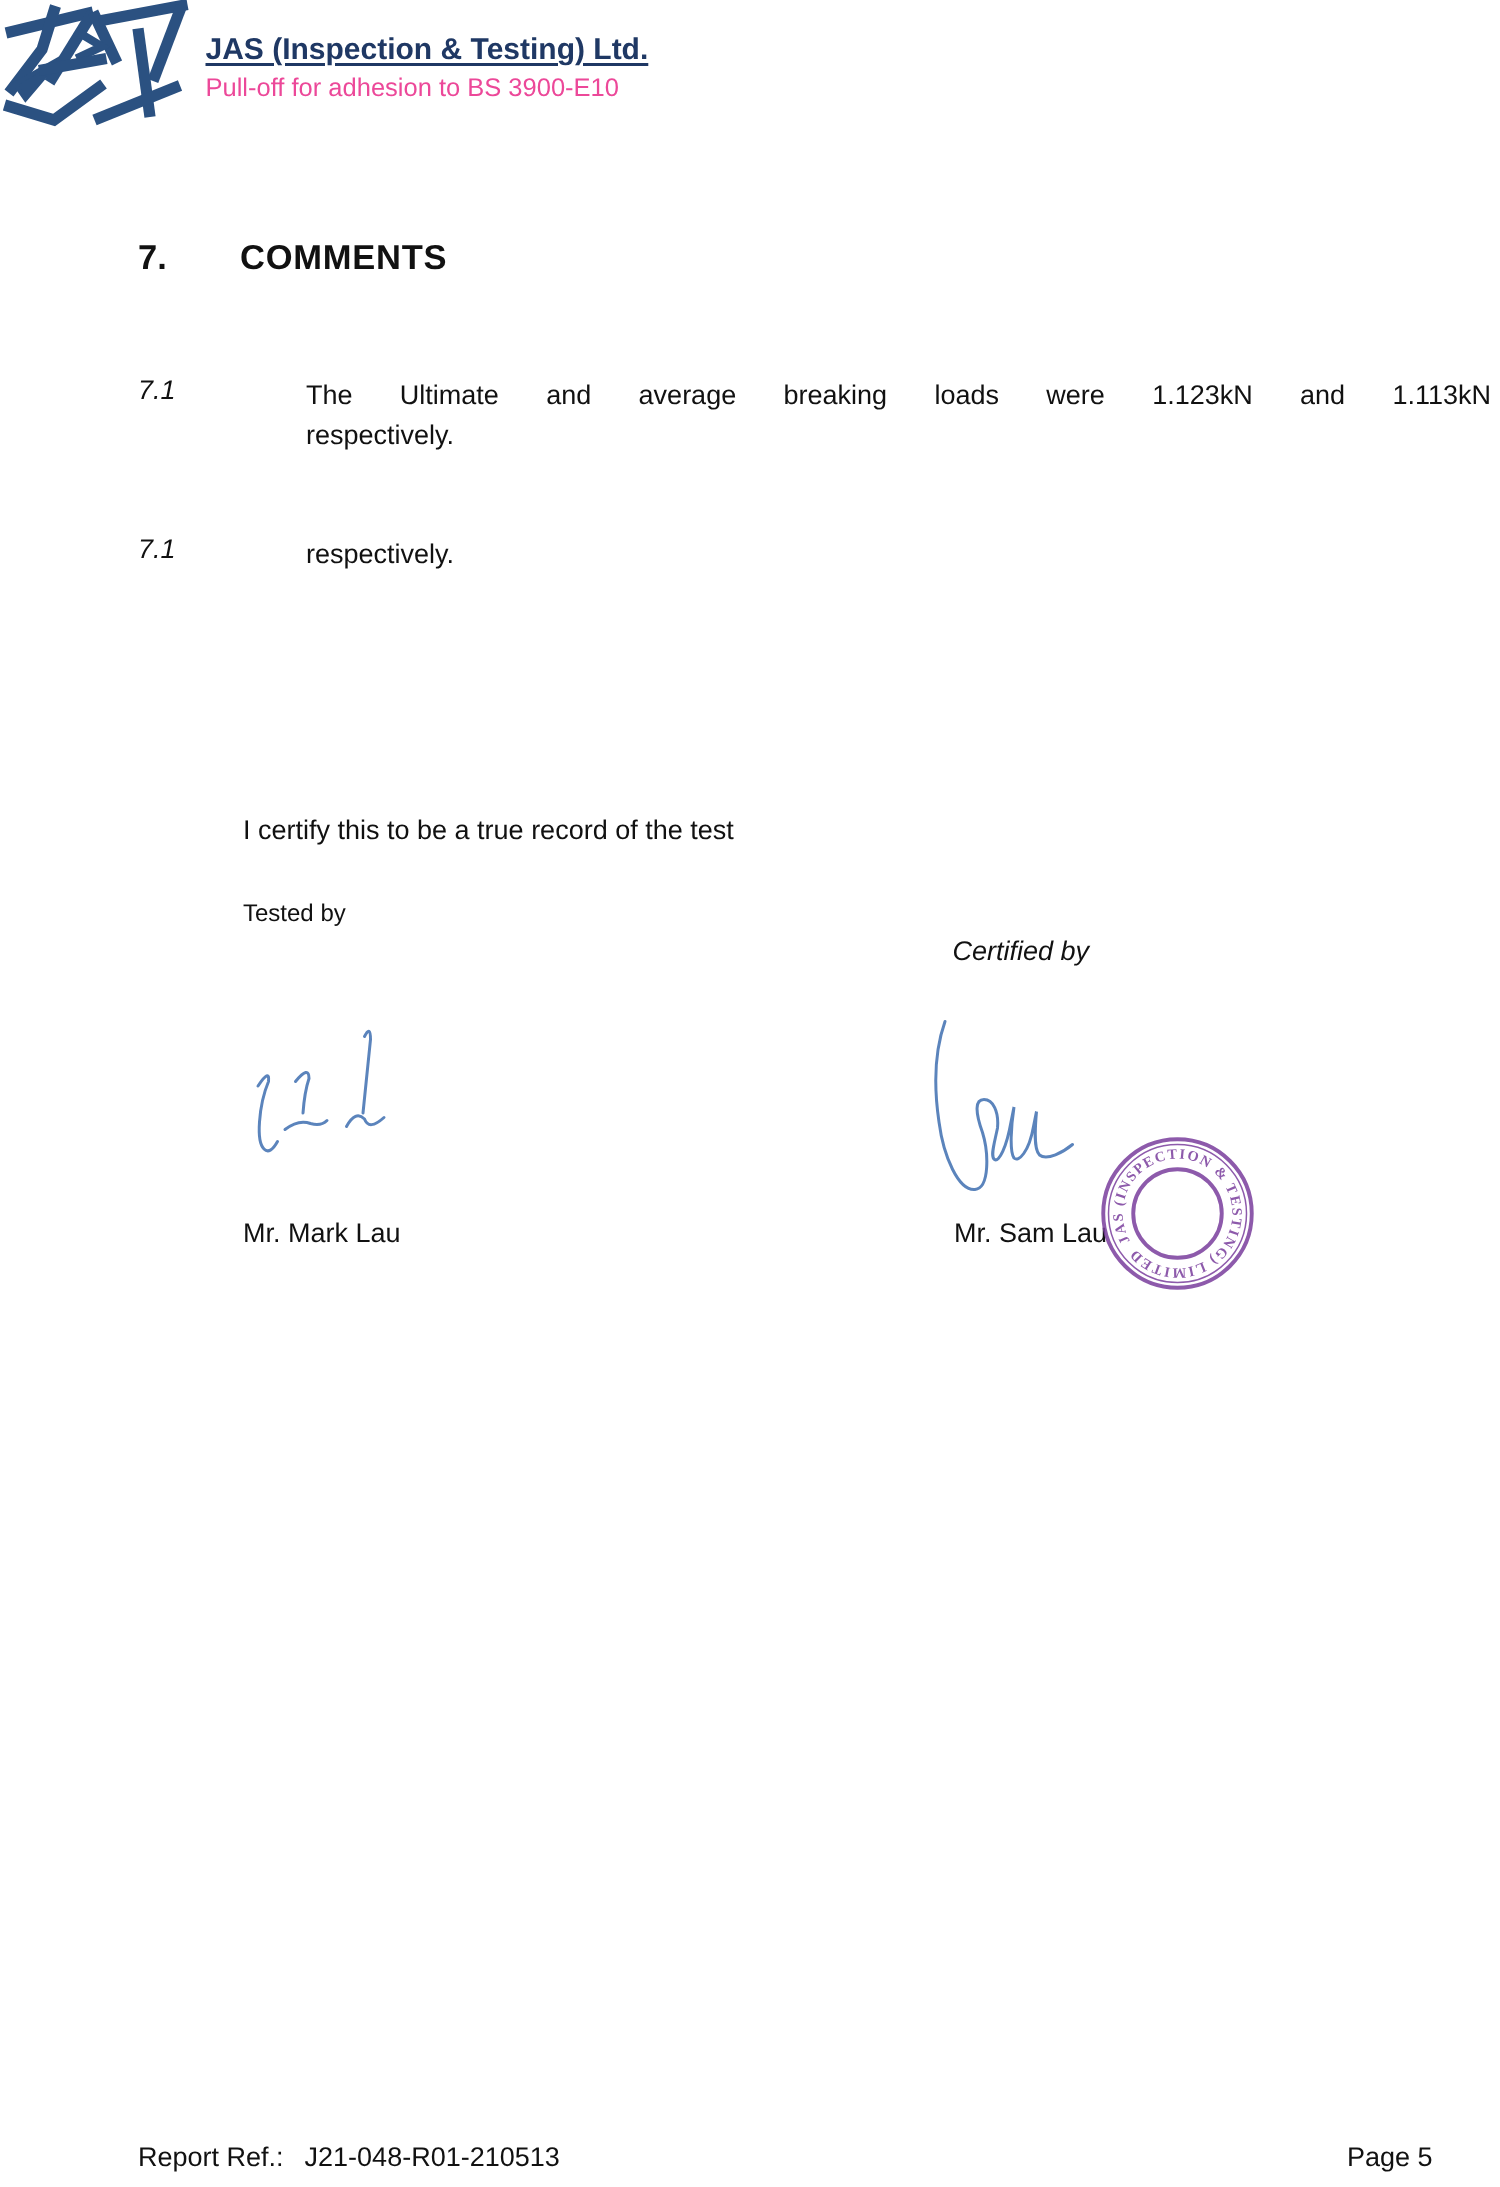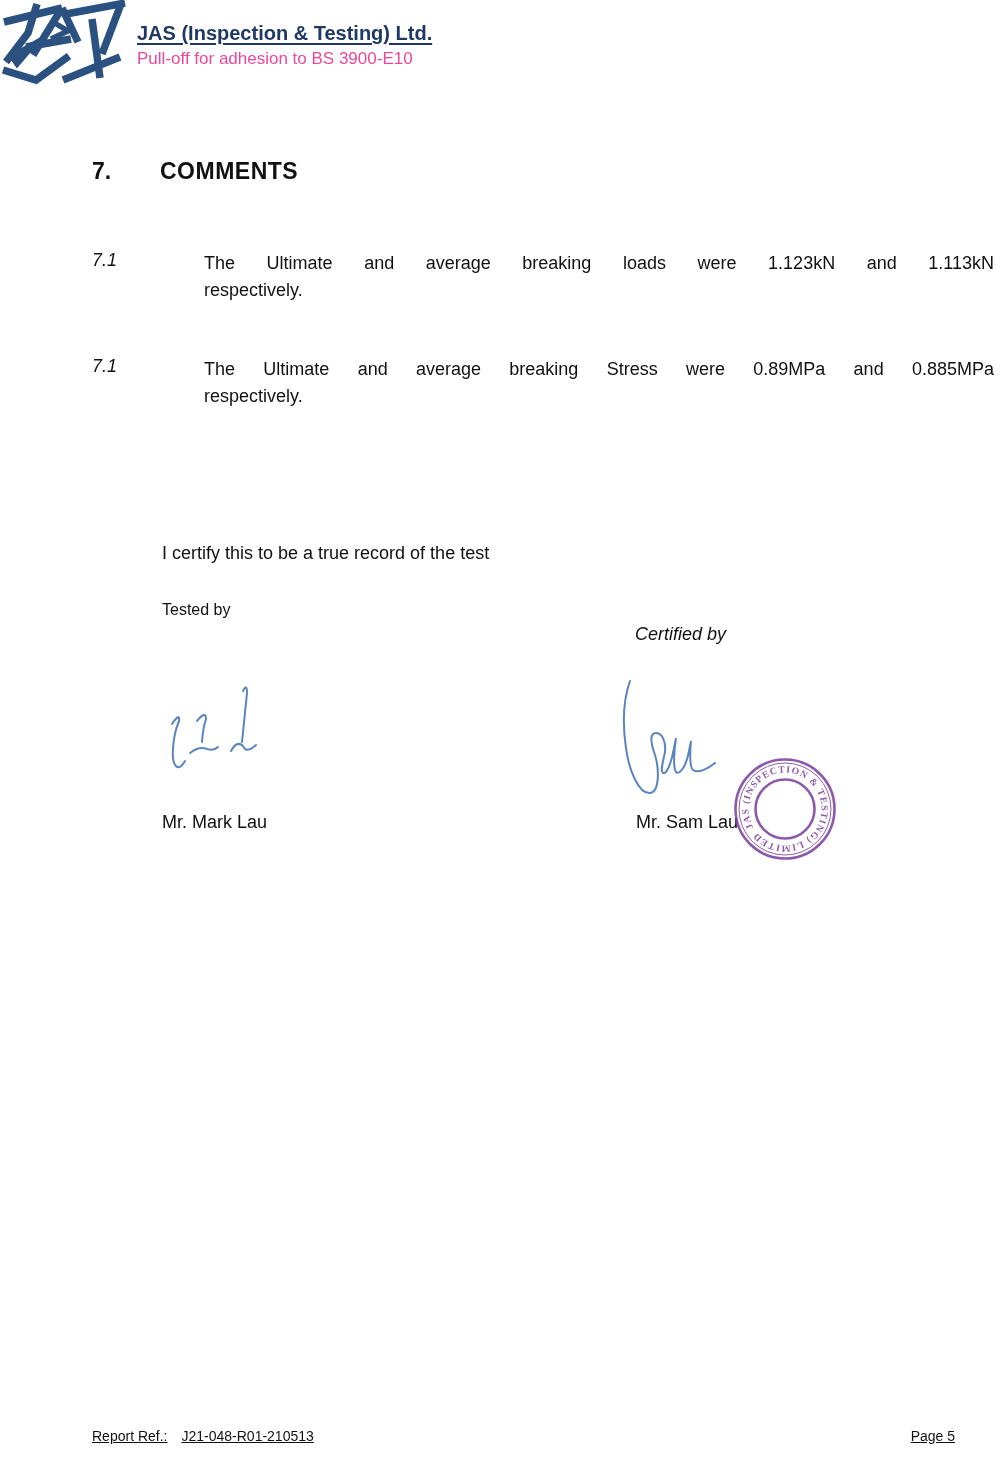--- a/index.html
+++ b/index.html
@@ -42,22 +42,21 @@
   .certified-by-name{position:absolute;left:636px;top:812px;font-size:18px;}
   .stamp{position:absolute;left:733px;top:757px;width:104px;height:104px;opacity:.85;}
   .stamp text{
     font-family:"Liberation Serif", serif;
     font-size:9.6px;font-weight:bold;letter-spacing:1.1px;
   }
   
   .footer{
     position:absolute;left:92px;right:45px;top:1428px;
     display:flex;justify-content:space-between;align-items:flex-end;
-    font-size:14px;
-    text-decoration:underline;
+    font-size:18px;
   }
   .report-ref-value{margin-left:14px;}
 </style>
 </head>
 <body>
 
 <div class="page">
 
   <svg class="logo" viewBox="0 0 130 90" fill="none" stroke="#2b5181" stroke-width="7.5" stroke-linecap="butt">
     <path d="M4 22 L62 8"></path>
@@ -86,21 +85,20 @@
     <div class="comment-number">7.1</div>
     <div class="comment-body">
       <div class="jline">The Ultimate and average breaking loads were 1.123kN and 1.113kN</div>
       <div>respectively.</div>
     </div>
   </div>
 
   <div class="comment comment-2">
     <div class="comment-number">7.1</div>
     <div class="comment-body">
-      <div class="jline">The Ultimate and average breaking Stress were 0.89MPa and 0.885MPa</div>
       <div>respectively.</div>
     </div>
   </div>
 
   <div class="certify-statement">I certify this to be a true record of the test</div>
   <div class="tested-by-label">Tested by</div>
   <div class="certified-by-label">Certified by</div>
 
   <svg class="sig-mark" viewBox="0 0 125 95" fill="none" stroke="#4a77b5" stroke-width="2" stroke-linecap="round" opacity="0.9">
     <path d="M22 44 q8 -12 7 -3 q-5 12 -6 27 q-1 14 3 18 q4 4 9 -5"></path>

